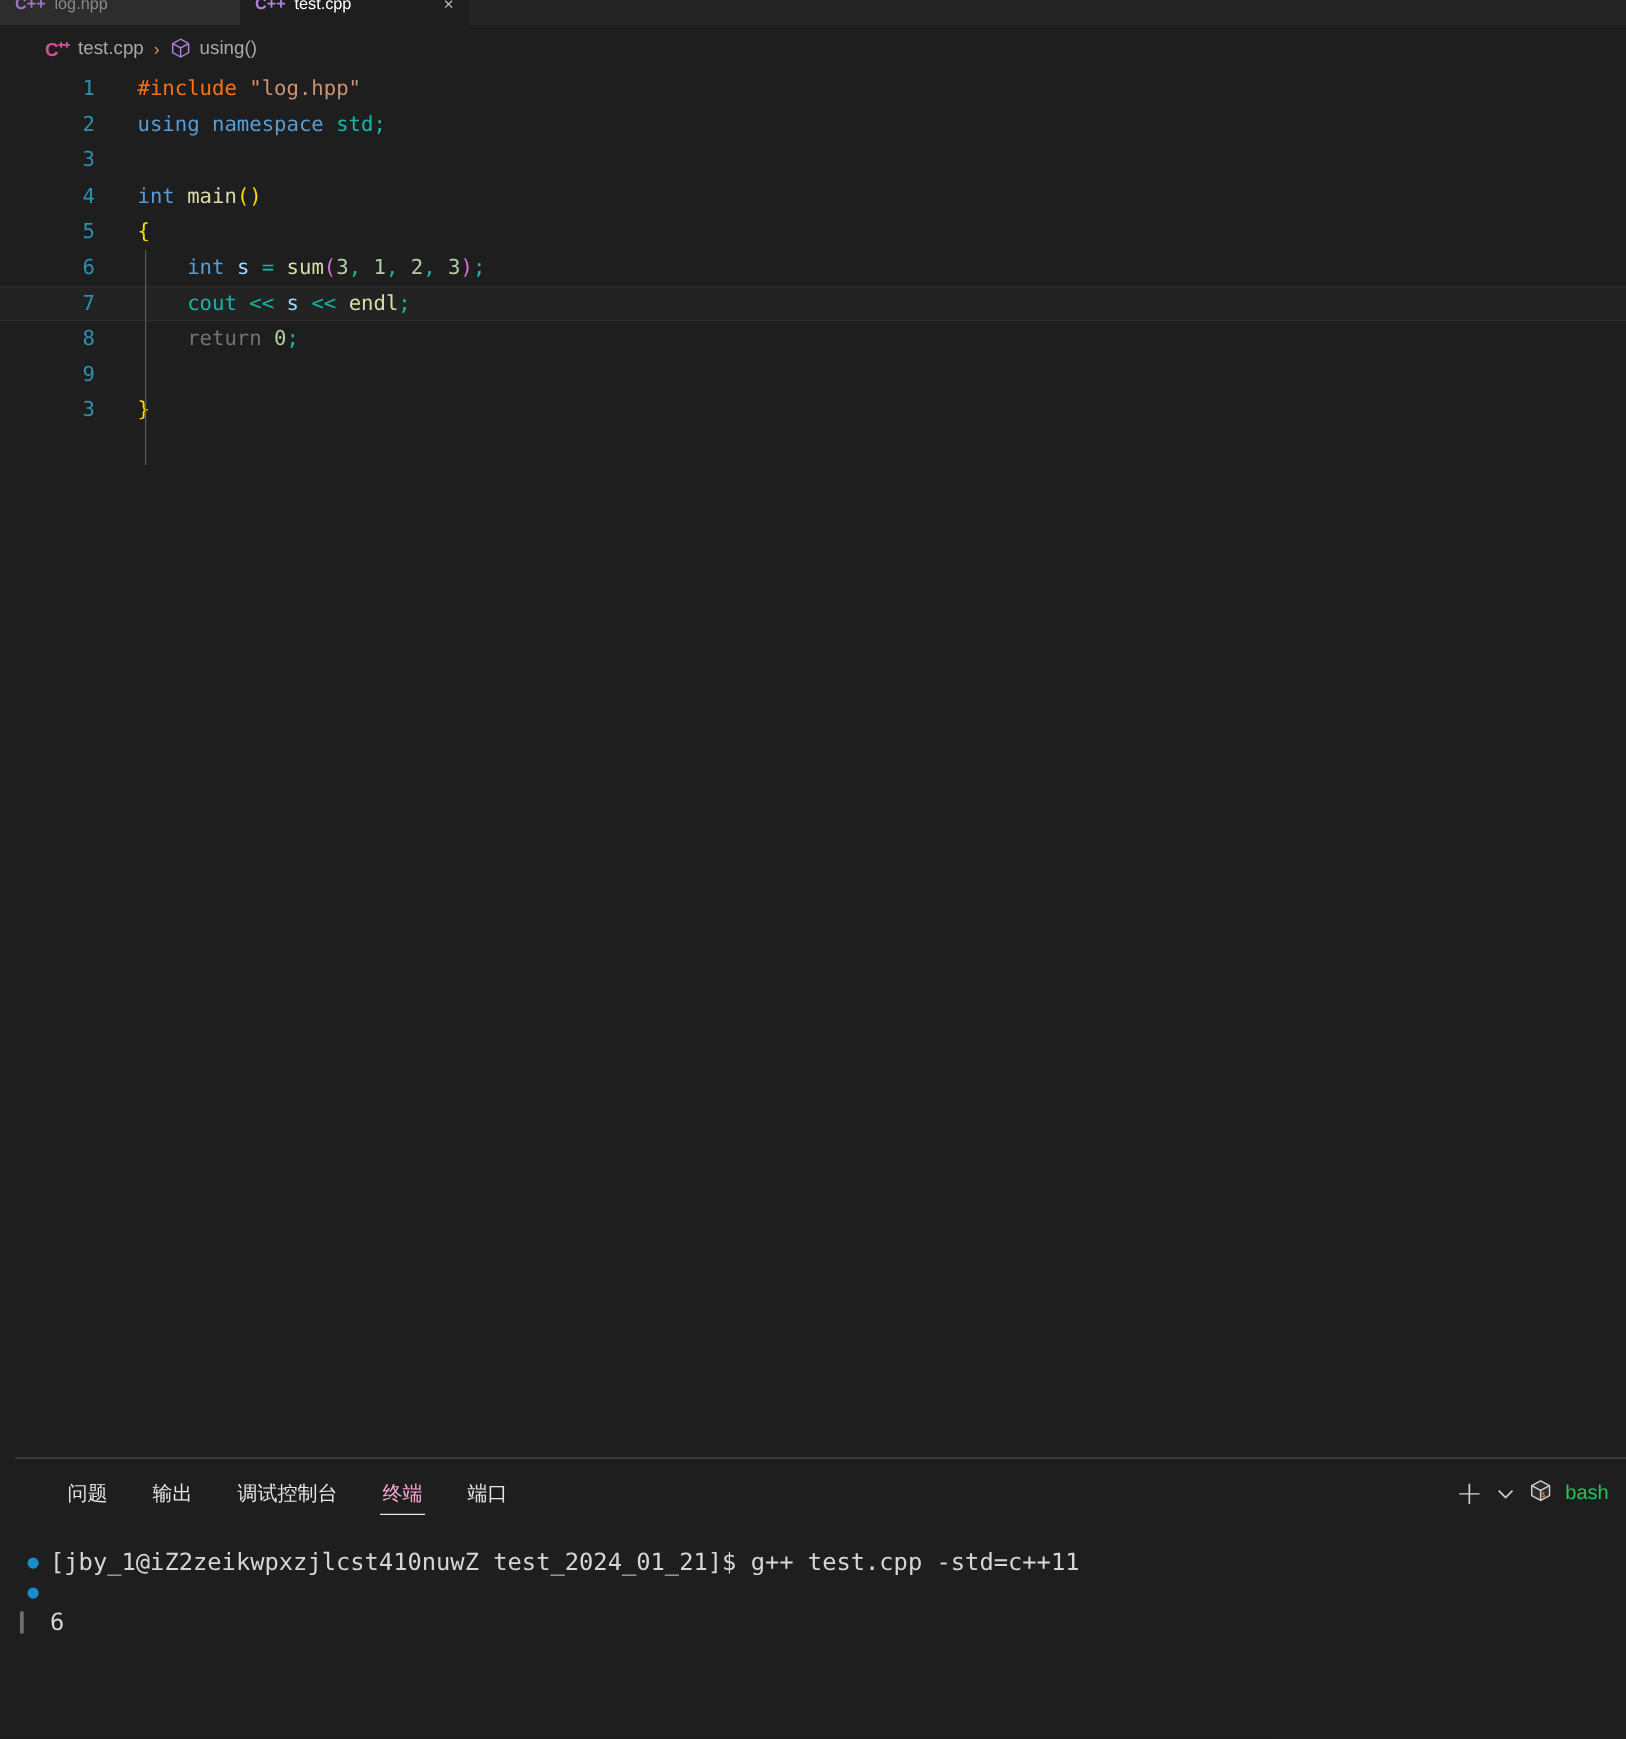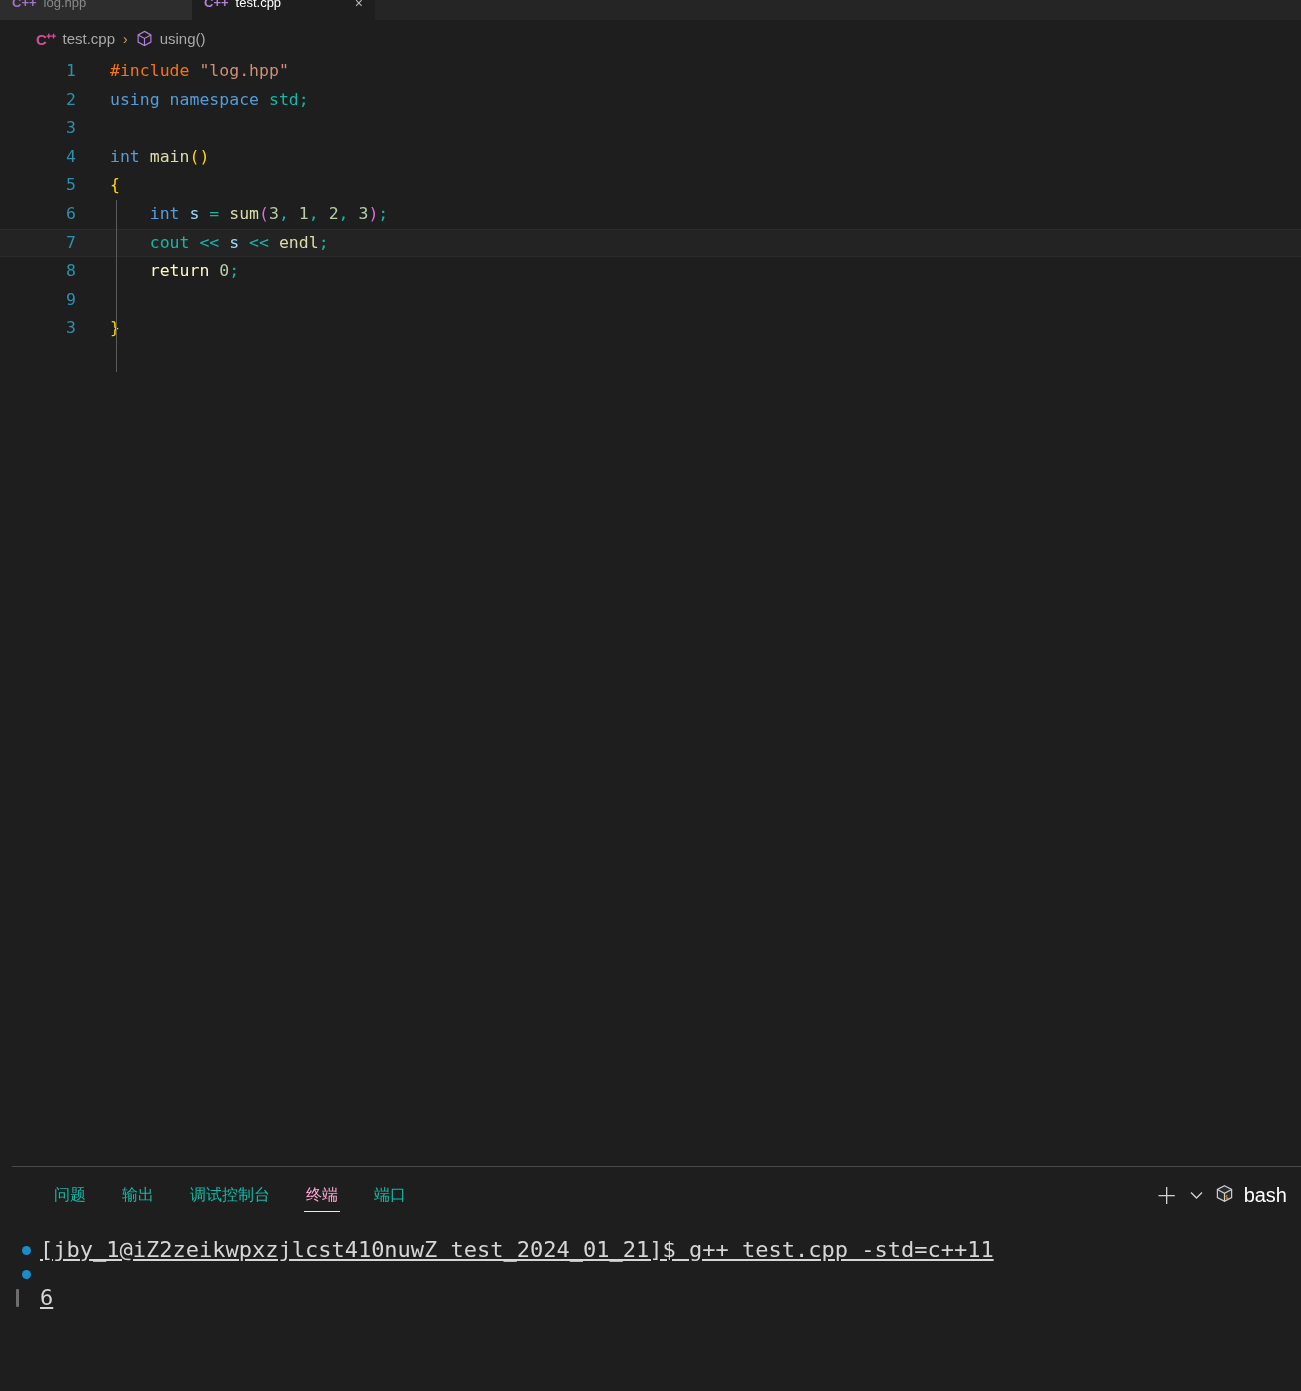--- a/index.html
+++ b/index.html
@@ -130,21 +130,21 @@
     left: 116px;
     top: 143px;
     width: 1px;
     height: 172px;
     background: #5a5a5a;
   }
   
   .t-pre   { color: #f97316; }
   .t-str   { color: #ce9178; }
   .t-kw    { color: #569cd6; }
-  .t-kw2   { color: #fef9c3; text-align: right; }
+  .t-kw2   { color: #737373; text-align: right; }
   .t-fn    { color: #dcdcaa; }
   .t-var   { color: #9cdcfe; }
   .t-num   { color: #b5cea8; }
   .t-paren { color: #da70d6; }
   .t-brace { color: #ffd700; }
   .t-plain { color: #14b8a6; }
 
   
   #panel {
     position: absolute;
@@ -173,21 +173,21 @@
   #panel-tabs {
     display: flex;
     align-items: center;
     gap: 0px;
     flex: 1 1 auto;
     height: 100%;
   }
   .panel-tab {
     position: relative;
     font-size: 16px;
-    color: #14b8a6;
+    color: #e5e5e5;
     padding: 0 18px;
     height: 100%;
     display: flex;
     align-items: center;
     white-space: nowrap;
   }
   .panel-tab.active { color: #f9a8d4; }
   .panel-tab.active::after {
     content: "";
     position: absolute;
@@ -203,42 +203,41 @@
     color: #cccccc;
   }
   #plus-icon {
     font-size: 26px;
     line-height: 1;
     color: #d0d0d0;
     font-family: "DejaVu Sans", sans-serif;
     font-weight: 300;
   }
   #chev-icon { font-size: 13px; color: #d0d0d0; }
-  #bash-label { font-size: 20px; color: #ffffff; padding-left: 2px; }
+  #bash-label { font-size: 16px; color: #22c55e; padding-left: 2px; }
   #bash-row { display: flex; align-items: center; gap: 8px; }
 
   
   #terminal {
     position: absolute;
     left: 0; top: 72px;
     width: 1301px;
     height: 153px;
     overflow: hidden;
   }
   .term-row {
     position: relative;
     height: 24px;
     line-height: 24px;
     font-family: "DejaVu Sans Mono", monospace;
-    font-size: 22px;
+    font-size: 19px;
     color: #d6d6d6;
     white-space: pre;
     padding-left: 40px;
     box-sizing: border-box;
-    text-decoration: underline;
   }
   .deco {
     position: absolute;
     left: 22px;
     top: 8px;
     width: 9px;
     height: 9px;
     border-radius: 50%;
   }
   .deco.ok { background: #1a8cc8; }

